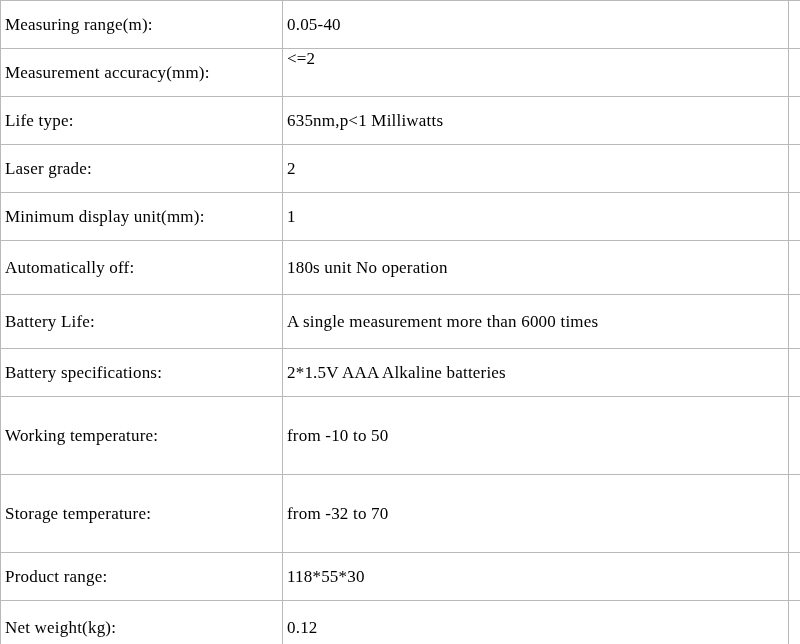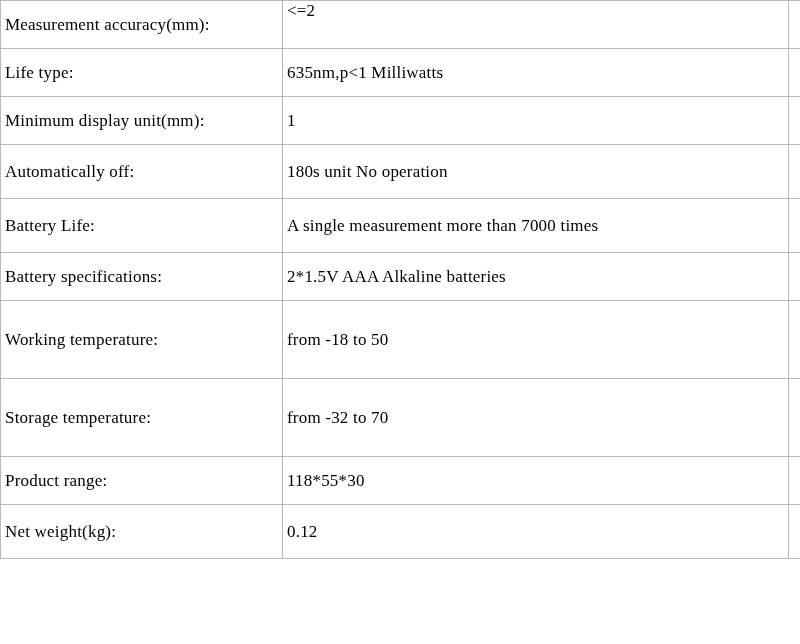--- a/index.html
+++ b/index.html
@@ -35,53 +35,63 @@
 </head>
 <body>
 
 <table class="spec-table">
   <colgroup>
     <col class="col-label">
     <col class="col-value">
     <col class="col-thin">
   </colgroup>
   <tbody>
+    <tr>
+      <td>Measuring range(m):</td>
+      <td>0.05-40</td>
+      <td></td>
+    </tr>
     <tr class="short">
       <td>Measurement accuracy(mm):</td>
       <td style="vertical-align:top;">&lt;=2</td>
       <td></td>
     </tr>
     <tr>
       <td>Life type:</td>
       <td>635nm,p&lt;1 Milliwatts</td>
+      <td></td>
+    </tr>
+    <tr>
+      <td>Laser grade:</td>
+      <td>2</td>
       <td></td>
     </tr>
     <tr>
       <td>Minimum display unit(mm):</td>
       <td>1</td>
       <td></td>
     </tr>
     <tr class="mid">
       <td>Automatically off:</td>
       <td>180s unit No operation</td>
       <td></td>
     </tr>
     <tr class="mid">
       <td>Battery Life:</td>
-      <td>A single measurement more than 7000 times</td>
+      <td>A single measurement more than 6000 times</td>
       <td></td>
     </tr>
     <tr>
       <td>Battery specifications:</td>
       <td>2*1.5V AAA Alkaline batteries</td>
       <td></td>
     </tr>
     <tr class="tall">
       <td>Working temperature:</td>
-      <td>from -18 to 50</td>
+      <td>from -10 to 50</td>
       <td></td>
     </tr>
     <tr class="tall">
       <td>Storage temperature:</td>
       <td>from -32 to 70</td>
       <td></td>
     </tr>
     <tr>
       <td>Product range:</td>
       <td>118*55*30</td>

